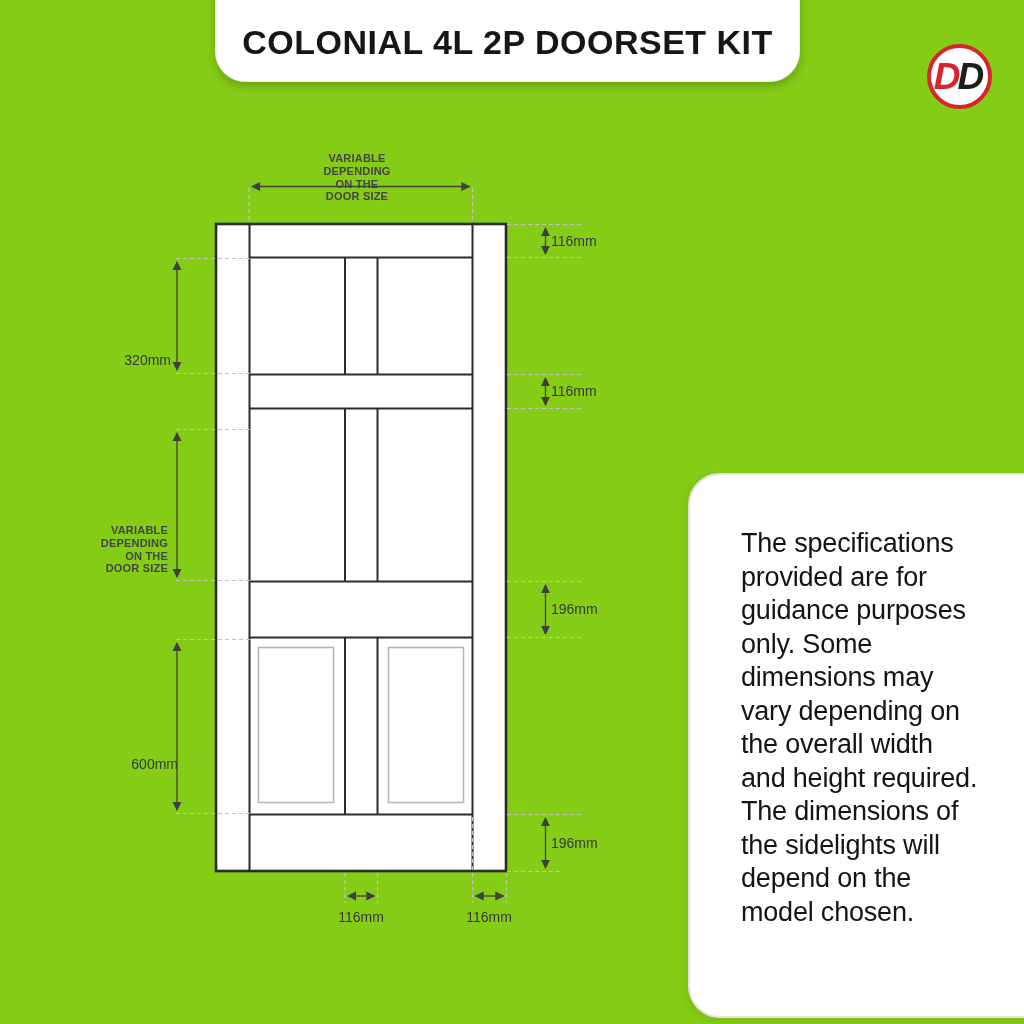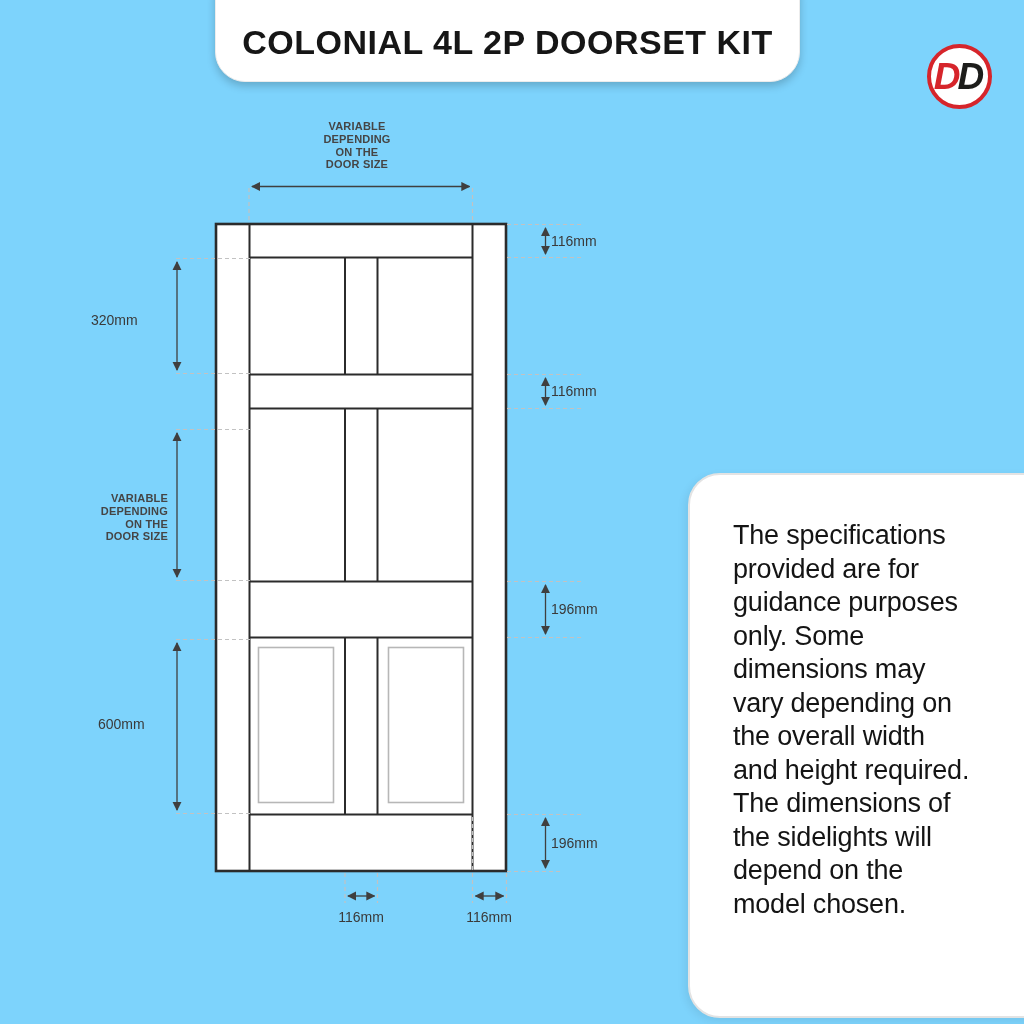--- a/index.html
+++ b/index.html
@@ -1,19 +1,19 @@
 <!DOCTYPE html>
 <html><head>
 <meta charset="utf-8">
 <style>
   html,body{margin:0;padding:0;background:#ffffff;}
   *{box-sizing:border-box;}
   .canvas{
     position:relative;width:1024px;height:1024px;overflow:hidden;
-    background:#7dd3fc;font-family:"Liberation Sans",sans-serif;
+    background:#84cc16;font-family:"Liberation Sans",sans-serif;
   }
   
   .banner{
     position:absolute;left:215px;top:-34px;width:585px;height:116px;
     background:#ffffff;border:1px solid #ececec;border-radius:30px;
     box-shadow:0 4px 9px rgba(0,0,0,0.20);
     display:flex;align-items:center;justify-content:center;
     padding-top:36px;
   }
   .banner-title{
@@ -33,35 +33,35 @@
   .logo .d1{color:#d6252b;}
   .logo .d2{color:#1d1d1b;}
   
   .diagram-svg{position:absolute;left:0;top:0;}
   
   .dim{
     position:absolute;font-size:14px;color:#3a3a3a;line-height:14px;
     white-space:nowrap;
   }
   .dim.center{text-align:center;}
-  .dim.right{}
+  .dim.right{text-align:right;margin-top:40px;}
   .var-label{
     position:absolute;font-size:11px;font-weight:700;color:#454545;
-    line-height:12.8px;letter-spacing:0.2px;white-space:pre-line;
+    line-height:12.8px;letter-spacing:0.2px;white-space:pre-line;margin-top:32px;
   }
   .var-label.center{text-align:center;}
   .var-label.right{text-align:right;}
   
   .note-panel{
     position:absolute;left:688px;top:473px;width:420px;height:545px;
     background:#ffffff;border:2px solid #e3e3e3;border-radius:32px;
     box-shadow:-3px 3px 8px rgba(0,0,0,0.07);
   }
   .note-text{
-    margin:8px;padding:36px 20px 0 35px;width:300px;
+    margin:16px;padding:36px 20px 0 35px;width:300px;
     font-size:27px;line-height:33.5px;color:#141414;
     letter-spacing:-0.2px;
   }
 </style>
 </head>
 <body>
 
 <div class="canvas">
 
   <div class="banner">

